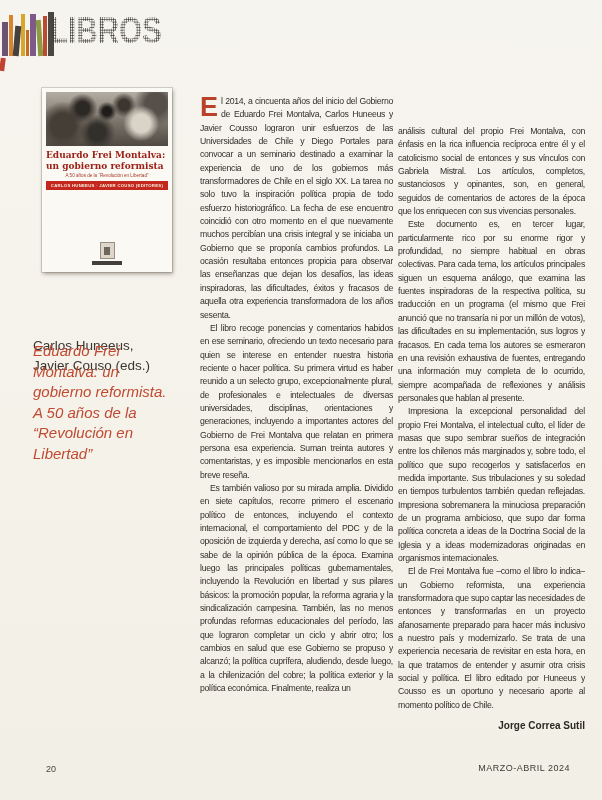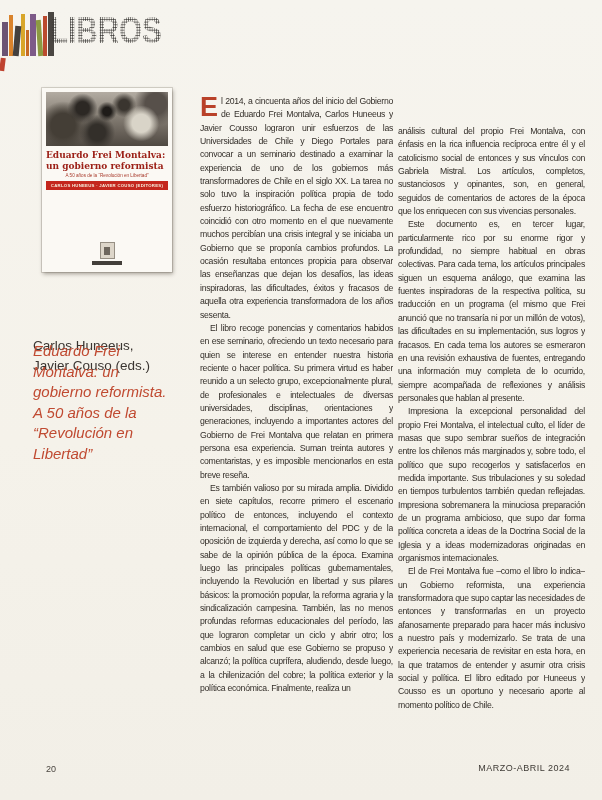--- a/index.html
+++ b/index.html
@@ -133,18 +133,19 @@
     <p class="first"><span class="dropcap">E</span><span>l 2014, a cincuenta años del inicio del Gobierno de Eduardo Frei Montalva, Carlos Huneeus y Javier Cousso lograron unir esfuerzos de las Universidades de Chile y Diego Portales para convocar a un seminario destinado a examinar la experiencia de uno de los gobiernos más transformadores de Chile en el siglo XX. La tarea no solo tuvo la inspiración política propia de todo esfuerzo historiográfico. La fecha de ese encuentro coincidió con otro momento en el que nuevamente muchos percibían una crisis integral y se iniciaba un Gobierno que se proponía cambios profundos. La ocasión resultaba entonces propicia para observar las enseñanzas que dejan los desafíos, las ideas inspiradoras, las dificultades, éxitos y fracasos de aquella otra experiencia transformadora de los años sesenta.</span></p>
     <p class="ind">El libro recoge ponencias y comentarios habidos en ese seminario, ofreciendo un texto necesario para quien se interese en entender nuestra historia reciente o hacer política. Su primera virtud es haber reunido a un selecto grupo, excepcionalmente plural, de profesionales e intelectuales de diversas universidades, disciplinas, orientaciones y generaciones, incluyendo a importantes actores del Gobierno de Frei Montalva que relatan en primera persona esa experiencia. Suman treinta autores y comentaristas, y es imposible mencionarlos en esta breve reseña.</p>
     <p class="ind">Es también valioso por su mirada amplia. Dividido en siete capítulos, recorre primero el escenario político de entonces, incluyendo el contexto internacional, el comportamiento del PDC y de la oposición de izquierda y derecha, así como lo que se sabe de la opinión pública de la época. Examina luego las principales políticas gubernamentales, incluyendo la Revolución en libertad y sus pilares básicos: la promoción popular, la reforma agraria y la sindicalización campesina. También, las no menos profundas reformas educacionales del período, las que lograron completar un ciclo y abrir otro; los cambios en salud que ese Gobierno se propuso y alcanzó; la política cuprífera, aludiendo, desde luego, a la chilenización del cobre; la política exterior y la política económica. Finalmente, realiza un</p>
   </section>
 
   <section class="col col2" lang="es">
     <p>análisis cultural del propio Frei Montalva, con énfasis en la rica influencia recíproca entre él y el catolicismo social de entonces y sus vínculos con Gabriela Mistral. Los artículos, completos, sustanciosos y opinantes, son, en general, seguidos de comentarios de actores de la época que los enriquecen con sus vivencias personales.</p>
     <p class="ind">Este documento es, en tercer lugar, particularmente rico por su enorme rigor y profundidad, no siempre habitual en obras colectivas. Para cada tema, los artículos principales siguen un esquema análogo, que examina las fuentes inspiradoras de la respectiva política, su traducción en un programa (el mismo que Frei anunció que no transaría ni por un millón de votos), las dificultades en su implementación, sus logros y fracasos. En cada tema los autores se esmeraron en una revisión exhaustiva de fuentes, entregando una información muy completa de lo ocurrido, siempre acompañada de reflexiones y análisis personales que hablan al presente.</p>
     <p class="ind">Impresiona la excepcional personalidad del propio Frei Montalva, el intelectual culto, el líder de masas que supo sembrar sueños de integración entre los chilenos más marginados y, sobre todo, el político que supo recogerlos y satisfacerlos en medida importante. Sus tribulaciones y su soledad en tiempos turbulentos también quedan reflejadas. Impresiona sobremanera la minuciosa preparación de un programa ambicioso, que supo dar forma política concreta a ideas de la Doctrina Social de la Iglesia y a ideas modernizadoras originadas en organismos internacionales.</p>
     <p class="ind">El de Frei Montalva fue –como el libro lo indica– un Gobierno reformista, una experiencia transformadora que supo captar las necesidades de entonces y transformarlas en un proyecto afanosamente preparado para hacer más inclusivo a nuestro país y modernizarlo. Se trata de una experiencia necesaria de revisitar en esta hora, en la que tratamos de entender y asumir otra crisis social y política. El libro editado por Huneeus y Cousso es un oportuno y necesario aporte al momento político de Chile.</p>
+    <div class="byline">Jorge Correa Sutil</div>
   </section>
 
   <span class="page-num">20</span>
   <span class="issue">MARZO-ABRIL 2024</span>
 
 </div>
 
 </body></html>

